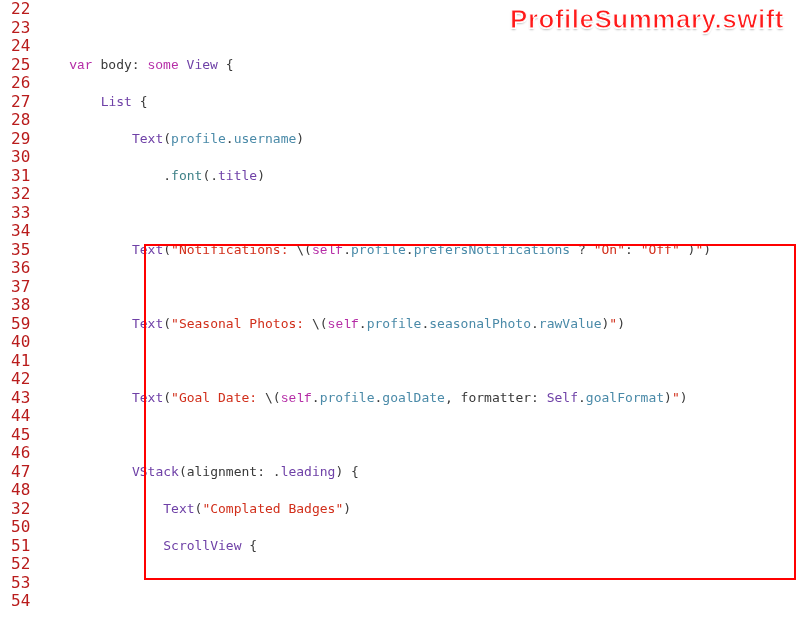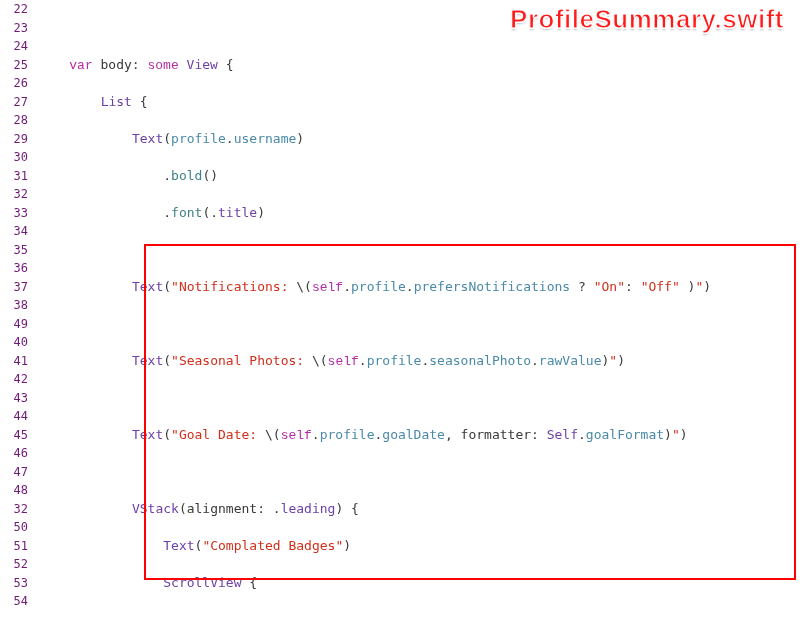--- a/index.html
+++ b/index.html
@@ -14,23 +14,23 @@
   }
   .editor {
     display: flex;
     height: 100%;
     line-height: 18.5px;
   }
   .gutter {
     width: 38px;
     text-align: right;
     padding-right: 10px;
-    color: #701a75;
+    color: #b91c1c;
     user-select: none;
-    font-size: 12px;
+    font-size: 16px;
     padding-left: 11px;
   }
   .gutter div { height: 18.5px; }
   .code {
     flex: 1;
     white-space: pre;
     position: relative;
   }
   .code-line { height: 18.5px; }
   .kw { color: #b52ca6; font-family: Liberation Mono, monospace; }        
@@ -86,21 +86,21 @@
       <div>29</div>
       <div>30</div>
       <div>31</div>
       <div>32</div>
       <div>33</div>
       <div>34</div>
       <div>35</div>
       <div>36</div>
       <div>37</div>
       <div>38</div>
-      <div>49</div>
+      <div>59</div>
       <div>40</div>
       <div>41</div>
       <div>42</div>
       <div>43</div>
       <div>44</div>
       <div>45</div>
       <div>46</div>
       <div>47</div>
       <div>48</div>
       <div>32</div>
@@ -108,21 +108,20 @@
       <div>51</div>
       <div>52</div>
       <div>53</div>
       <div>54</div>
     </div>
   <div class="code">
 <div class="code-line plain"></div>
 <div class="code-line">    <span class="kw">var</span><span class="plain"> body: </span><span class="kw">some</span><span class="type"> View</span><span class="plain"> {</span></div>
 <div class="code-line">        <span class="type">List</span><span class="plain"> {</span></div>
 <div class="code-line">            <span class="type">Text</span><span class="plain">(</span><span class="prop">profile</span><span class="plain">.</span><span class="prop">username</span><span class="plain">)</span></div>
-<div class="code-line">                <span class="plain">.</span><span class="call">bold</span><span class="plain">()</span></div>
 <div class="code-line">                <span class="plain">.</span><span class="call">font</span><span class="plain">(.</span><span class="enumc">title</span><span class="plain">)</span></div>
 <div class="code-line"></div>
 <div class="code-line">            <span class="type">Text</span><span class="plain">(</span><span class="str">"Notifications: </span><span class="plain">\(</span><span class="kw">self</span><span class="plain">.</span><span class="prop">profile</span><span class="plain">.</span><span class="prop">prefersNotifications</span><span class="plain"> ? </span><span class="str">"On"</span><span class="plain">: </span><span class="str">"Off"</span><span class="plain"> )</span><span class="str">"</span><span class="plain">)</span></div>
 <div class="code-line"></div>
 <div class="code-line">            <span class="type">Text</span><span class="plain">(</span><span class="str">"Seasonal Photos: </span><span class="plain">\(</span><span class="kw">self</span><span class="plain">.</span><span class="prop">profile</span><span class="plain">.</span><span class="prop">seasonalPhoto</span><span class="plain">.</span><span class="prop">rawValue</span><span class="plain">)</span><span class="str">"</span><span class="plain">)</span></div>
 <div class="code-line"></div>
 <div class="code-line">            <span class="type">Text</span><span class="plain">(</span><span class="str">"Goal Date: </span><span class="plain">\(</span><span class="kw">self</span><span class="plain">.</span><span class="prop">profile</span><span class="plain">.</span><span class="prop">goalDate</span><span class="plain">, formatter: </span><span class="type">Self</span><span class="plain">.</span><span class="prop">goalFormat</span><span class="plain">)</span><span class="str">"</span><span class="plain">)</span></div>
 <div class="code-line"></div>
 <div class="code-line">            <span class="type">VStack</span><span class="plain">(alignment: .</span><span class="enumc">leading</span><span class="plain">) {</span></div>
 <div class="code-line">                <span class="type">Text</span><span class="plain">(</span><span class="str">"Complated Badges"</span><span class="plain">)</span></div>

